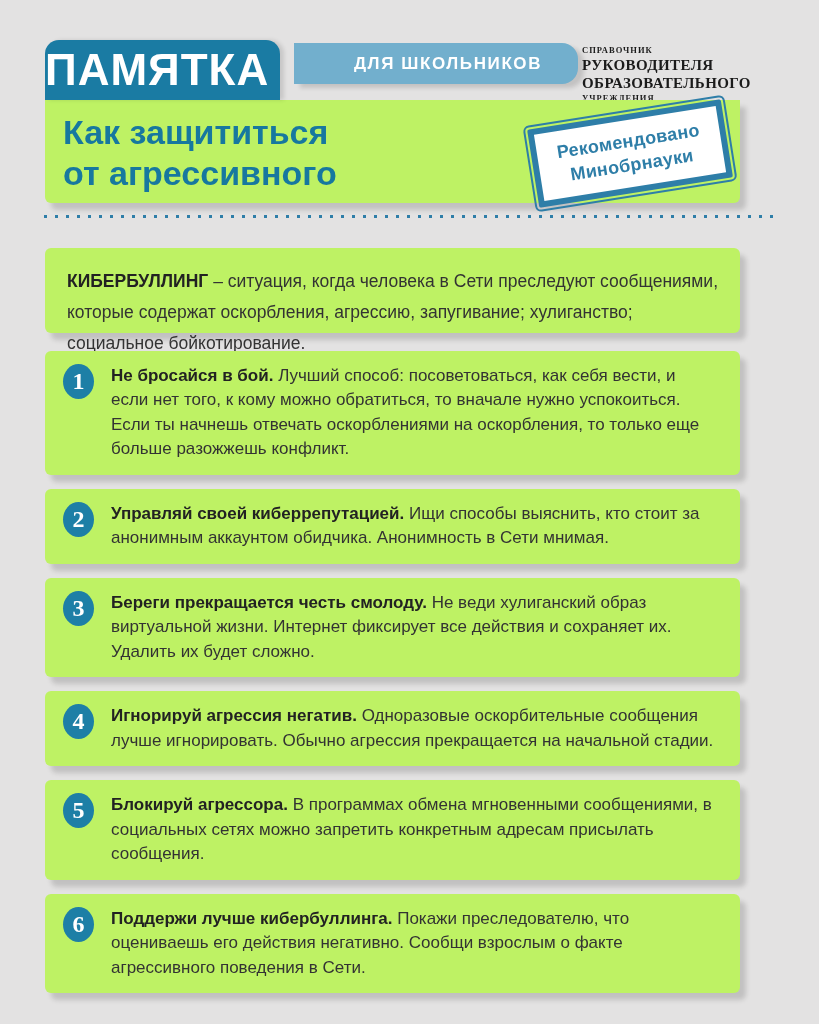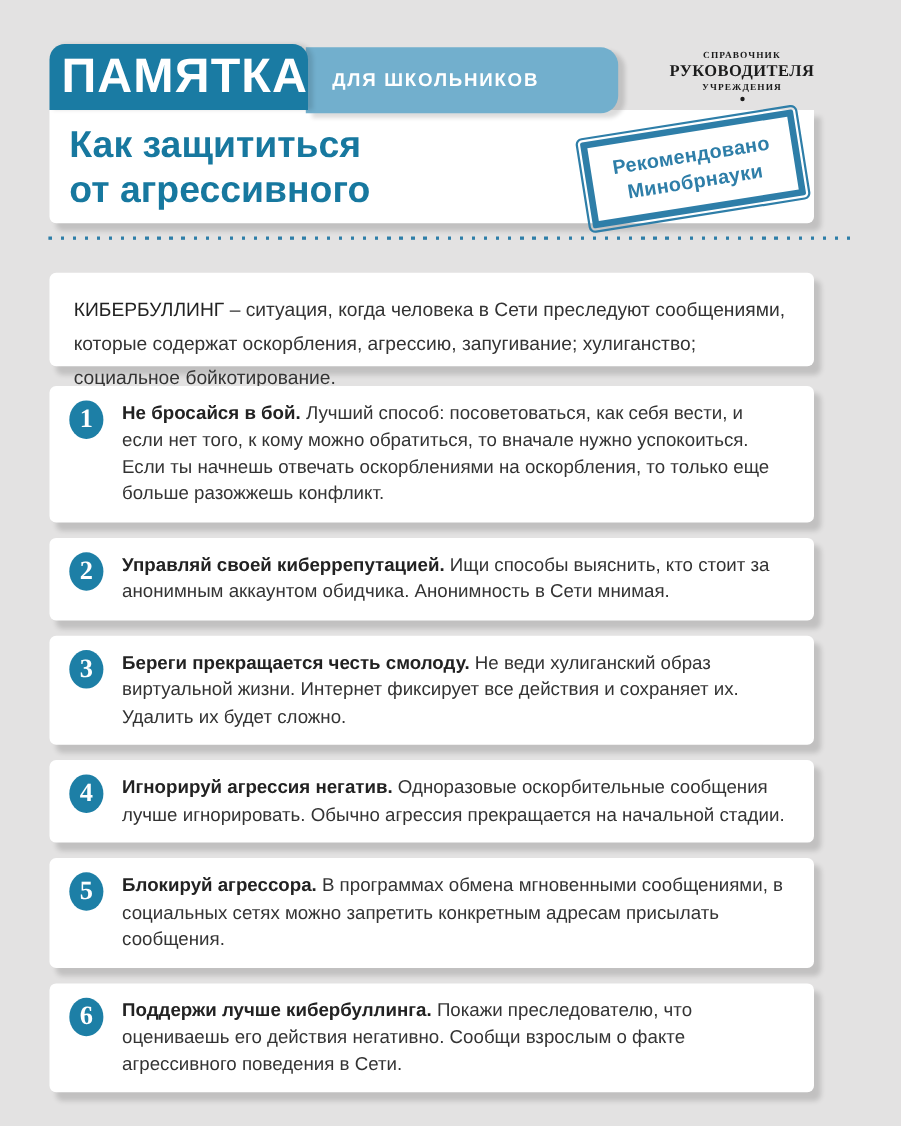--- a/index.html
+++ b/index.html
@@ -9,52 +9,53 @@
     font-family:"Liberation Sans",sans-serif;
     position:relative;
     overflow:hidden;
   }
   .page{position:absolute;inset:0;}
 
   
   .badge-dark{
     position:absolute;left:45px;top:40px;width:235px;height:60px;
     background:#1a7ba3;border-radius:14px 14px 0 0;
-    display:flex;align-items:center;justify-content:flex-end;
+    display:flex;align-items:center;justify-content:flex-start;
     box-shadow:4px 0 4px rgba(0,0,0,0.12);
     z-index:3;
   }
   .badge-dark .t{
     color:#fff;font-size:44px;font-weight:800;letter-spacing:1px;line-height:1;
   }
   .badge-light{
-    position:absolute;left:278px;top:43px;width:284px;height:60px;
+    position:absolute;left:294px;top:43px;width:284px;height:41px;
     background:#72afcd;border-radius:0 16px 16px 0;
     display:flex;align-items:center;
     box-shadow:6px 4px 4px rgba(0,0,0,0.14);
     z-index:2;
+    justify-content:center;
   }
   .badge-light .t{
     color:#fff;font-size:17px;font-weight:700;letter-spacing:1.6px;
     padding-left:24px;
   }
 
   
   .logo{
     position:absolute;right:52px;top:45px;width:185px;
-    text-align:center;color:#1b1b1b;
+    color:#1b1b1b;
     font-family:"Liberation Serif",serif;line-height:1.25;
   }
   .logo .s{font-size:8.5px;font-weight:700;letter-spacing:1px;}
   .logo .b{font-size:15px;font-weight:700;letter-spacing:0.4px;font-family:Liberation Serif, serif;}
   .logo .dot{width:4px;height:4px;background:#1b1b1b;border-radius:50%;margin:3px auto 0;}
 
   
   .card{
-    background:#ffffff;border-radius:6px;
+    background:#bef264;border-radius:6px;
     box-shadow:6px 7px 5px rgba(0,0,0,0.15);
   }
 
   
   .title-card{
     position:absolute;left:45px;top:100px;width:695px;height:103px;
     border-radius:0 0 6px 6px;
   }
   .main-title{
     margin:0;padding:12px 0 0 18px;
@@ -83,21 +84,21 @@
     position:absolute;left:44px;top:215px;width:734px;height:3px;
     background-image:repeating-linear-gradient(to right,#2e7ea8 0 3px,transparent 3px 11px);
   }
 
   
   .intro-card{
     position:absolute;left:45px;top:248px;width:651px;height:49px;
     padding:18px 22px;
     font-size:17.5px;line-height:1.78;color:#333;
   }
-  .intro-card b{font-weight:400;color:#222;}
+  .intro-card b{font-weight:700;color:#222;}
 
   
   .tips{position:absolute;left:45px;top:351px;width:695px;}
   .tip{
     position:relative;
     padding:13px 24px 13px 66px;
     margin-bottom:14px;
     font-size:17px;line-height:1.44;color:#333;
     box-sizing:border-box;width:695px;
   }
@@ -118,20 +119,21 @@
   <div class="badge-dark">
     <span class="t">ПАМЯТКА</span>
   </div>
   <div class="badge-light">
     <span class="t">ДЛЯ ШКОЛЬНИКОВ</span>
   </div>
 
   <div class="logo">
     <div class="s">СПРАВОЧНИК</div>
     <div class="b">РУКОВОДИТЕЛЯ</div>
+    <div class="b">ОБРАЗОВАТЕЛЬНОГО</div>
     <div class="s">УЧРЕЖДЕНИЯ</div>
     <div class="dot"></div>
   </div>
 
   <div class="card title-card">
     <h1 class="main-title">
       <span>Как защититься</span>
       <span>от агрессивного</span>
     </h1>
     <div class="stamp">

